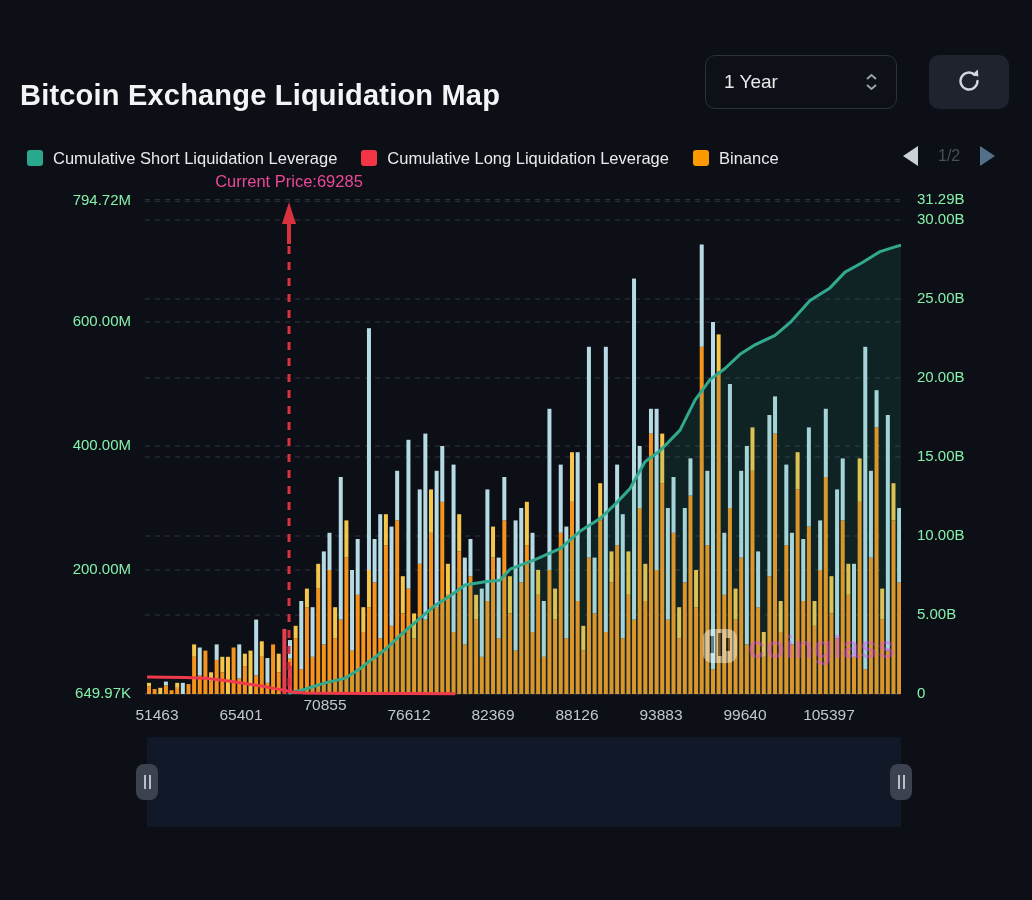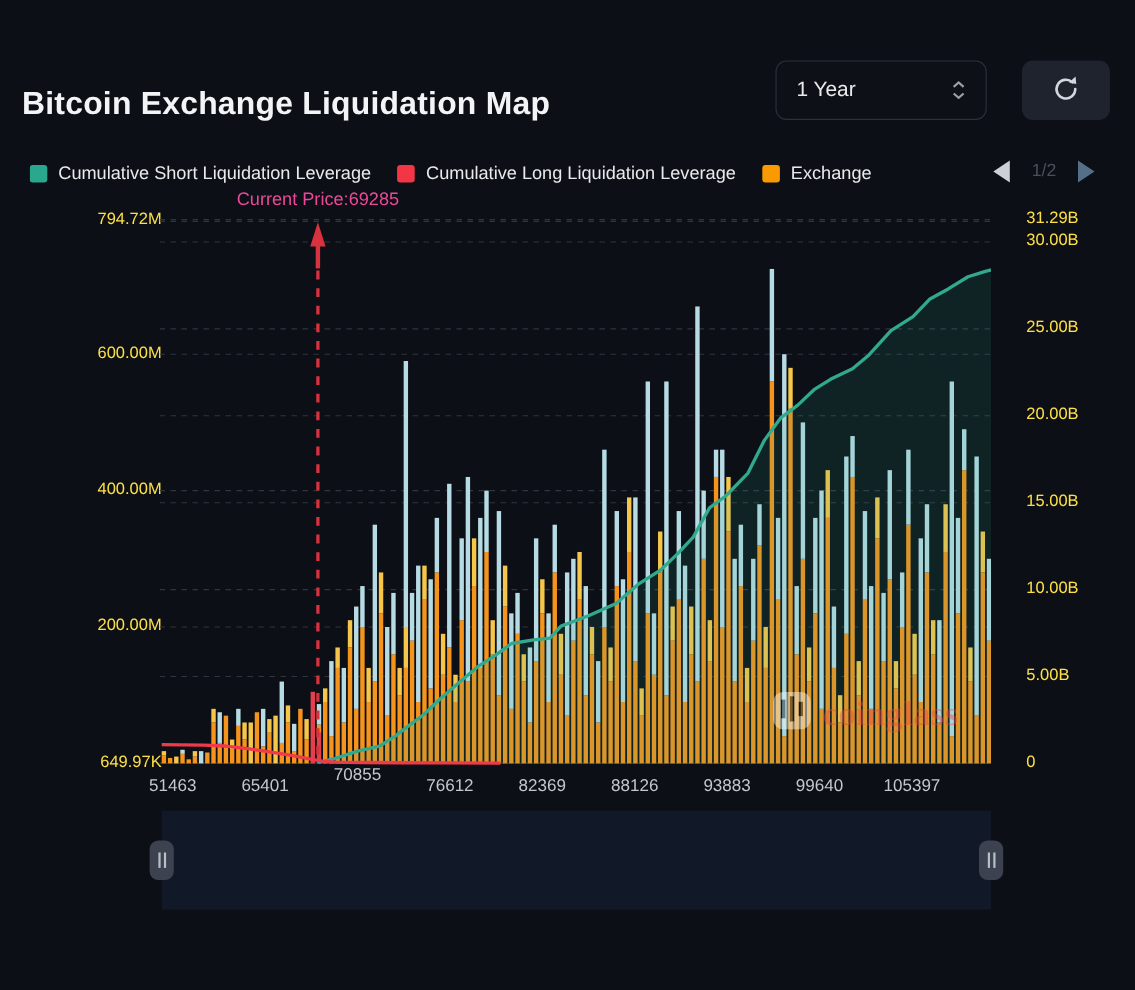--- a/index.html
+++ b/index.html
@@ -18,28 +18,28 @@
           overflow:hidden;white-space:nowrap;}
   .legend-item{display:flex;align-items:center;gap:10px;flex:0 0 auto;cursor:pointer;}
   .swatch{width:16px;height:16px;border-radius:3px;flex:0 0 auto;}
   .legend-label{font-size:16.5px;color:#e9eaec;}
   .pager{position:absolute;left:903px;top:146px;display:flex;align-items:center;gap:20px;}
   .arr-left{width:0;height:0;border-top:10px solid transparent;border-bottom:10px solid transparent;
             border-right:15px solid #ccd1d6;cursor:pointer;}
   .arr-right{width:0;height:0;border-top:10px solid transparent;border-bottom:10px solid transparent;
              border-left:15px solid #547089;cursor:pointer;}
   .pager-text{font-size:16px;color:#49505a;}
-  .yl{position:absolute;font-size:15px;color:#fde047;margin-left:16px;}
+  .yl{position:absolute;font-size:15px;color:#86efac;}
   .yl-left{left:0;width:131px;text-align:right;}
   .yl-right{left:917px;}
   .xl{position:absolute;top:706px;font-size:15.5px;color:#c3c8cf;transform:translateX(-50%);}
   .cur-price{position:absolute;left:289px;top:172px;transform:translateX(-50%);font-size:16.5px;color:#ec4899;white-space:nowrap;}
   #plot{position:absolute;left:145px;top:190px;}
   .watermark{position:absolute;left:700px;top:626px;display:flex;align-items:center;gap:8px;opacity:.42;pointer-events:none;}
-  .watermark-text{color:#ef4444;font-size:31px;font-weight:700;letter-spacing:.5px;font-family:Liberation Serif, serif;}
+  .watermark-text{color:#d946ef;font-size:31px;font-weight:700;letter-spacing:.5px;}
   .navigator{position:absolute;left:147px;top:737px;width:754px;height:90px;background:#111827;cursor:grab;}
   .nav-handle{position:absolute;top:50%;transform:translate(-50%,-50%);width:22px;height:36px;background:#3d4250;
               border-radius:8px;display:flex;align-items:center;justify-content:center;gap:3px;cursor:ew-resize;}
   .nav-handle i{display:block;width:2px;height:14px;background:#b9bec9;}
   .nh-left{left:0;} .nh-right{left:754px;}
   .updown{display:flex;flex-direction:column;gap:2px;}
 </style>
 </head>
 <body>
 
@@ -73,21 +73,21 @@
     <div class="legend-item">
       <span class="swatch" id="sw0" style="background: rgb(42, 168, 141);"></span>
       <span class="legend-label">Cumulative Short Liquidation Leverage</span>
     </div>
     <div class="legend-item">
       <span class="swatch" id="sw1" style="background: rgb(242, 54, 69);"></span>
       <span class="legend-label">Cumulative Long Liquidation Leverage</span>
     </div>
     <div class="legend-item">
       <span class="swatch" id="sw2" style="background: rgb(250, 154, 0);"></span>
-      <span class="legend-label">Exchange</span>
+      <span class="legend-label">Binance</span>
     </div>
   </div>
 
   <div class="pager">
     <span class="arr-left"></span>
     <span class="pager-text">1/2</span>
     <span class="arr-right"></span>
   </div>
 
   <div class="cur-price">Current Price:69285</div>

